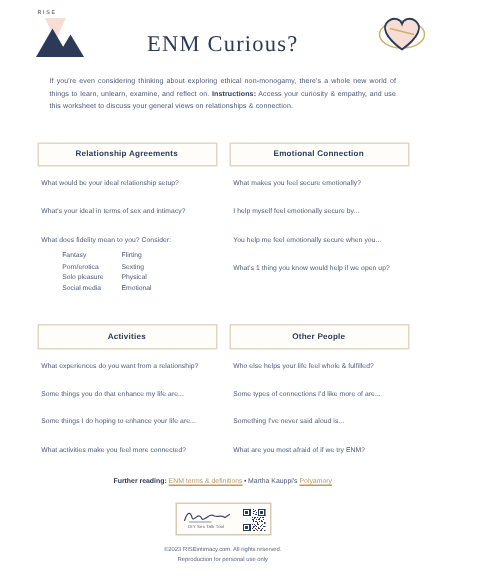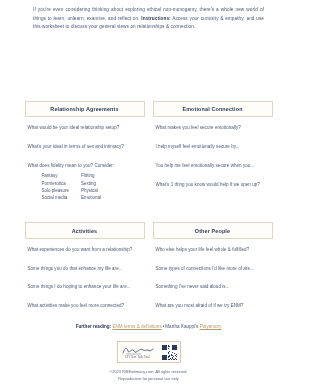--- a/index.html
+++ b/index.html
@@ -190,20 +190,41 @@
     font-size: 3.9px;
     line-height: 1.75;
     color: #5a6680;
   }
 </style>
 </head>
 <body>
 
 <div class="page">
 
+  <div class="header">
+
+    <div class="logo">
+      <span class="logo-word">RISE</span>
+      <svg width="44" height="30" viewBox="0 0 44 30">
+        <polygon points="12,2 26,2 19,17" fill="#f7ddd4"></polygon>
+        <polygon points="6,28 17,9 28,28" fill="#2c3a57"></polygon>
+        <polygon points="20,28 29,13 38,28" fill="#2c3a57"></polygon>
+      </svg>
+    </div>
+
+    <div class="heart-mark">
+      <svg width="34" height="30" viewBox="0 0 34 30">
+        <ellipse cx="17" cy="16" rx="15" ry="9" fill="none" stroke="#cbb06a" stroke-width="1"></ellipse>
+        <path d="M17 26 C6 18, 3 11, 8 7 C12 4, 16 6, 17 9 C18 6, 22 4, 26 7 C31 11, 28 18, 17 26 Z" fill="#f7ddd4" stroke="#2c3a57" stroke-width="1.2"></path>
+        <path d="M9 12 L25 16" stroke="#cbb06a" stroke-width="0.9" fill="none"></path>
+      </svg>
+    </div>
+
+    <div class="title">ENM Curious?</div>
+  </div>
 
   <div class="intro">
     <span>If you're even considering thinking about exploring ethical non-monogamy, there's a whole new world of things to learn, unlearn, examine, and reflect on.</span>
     <b>Instructions:</b>
     <span>Access your curiosity &amp; empathy, and use this worksheet to discuss your general views on relationships &amp; connection.</span>
   </div>
 
   <div class="grid">
 
     <div class="row">

